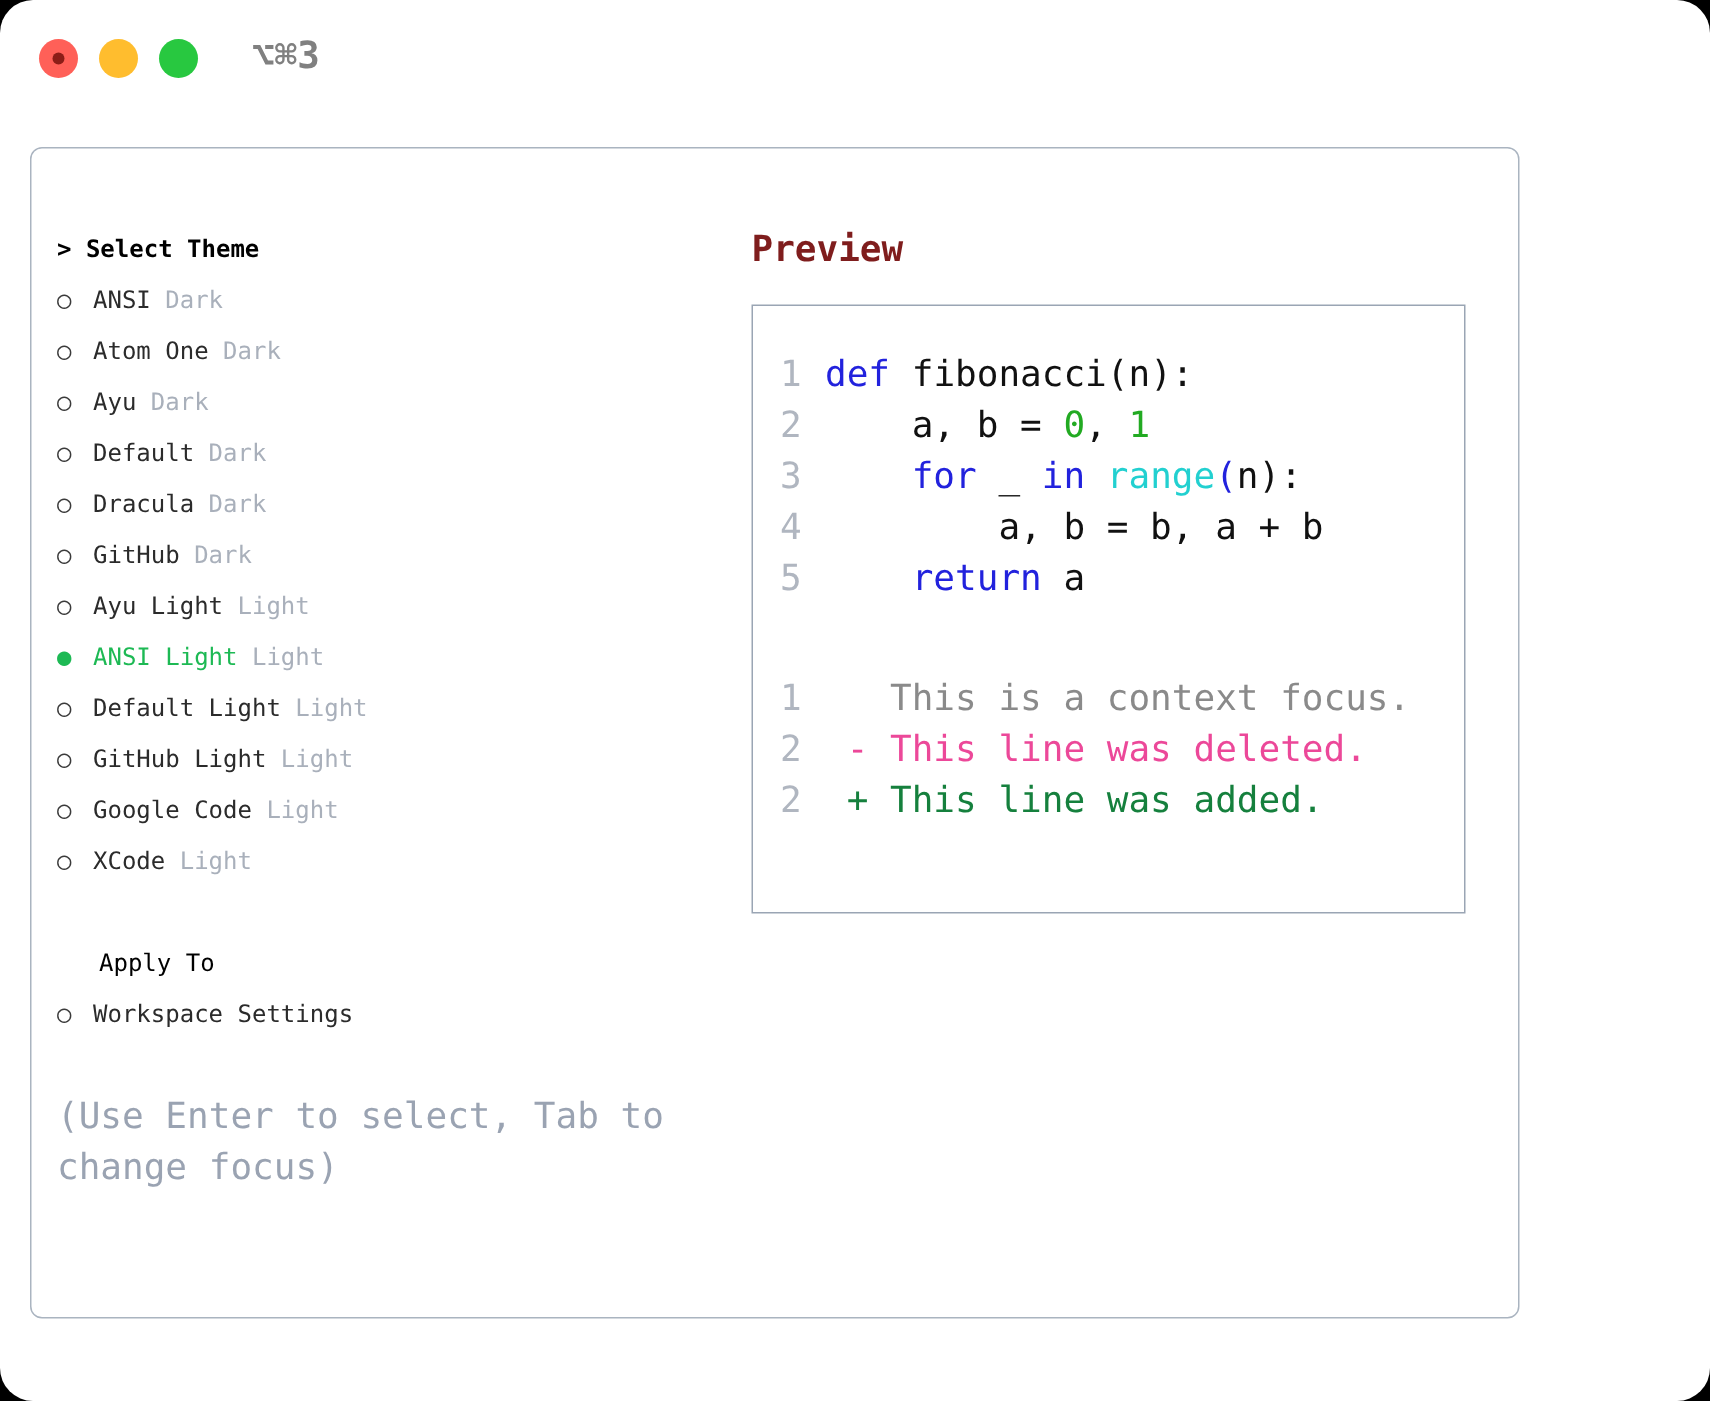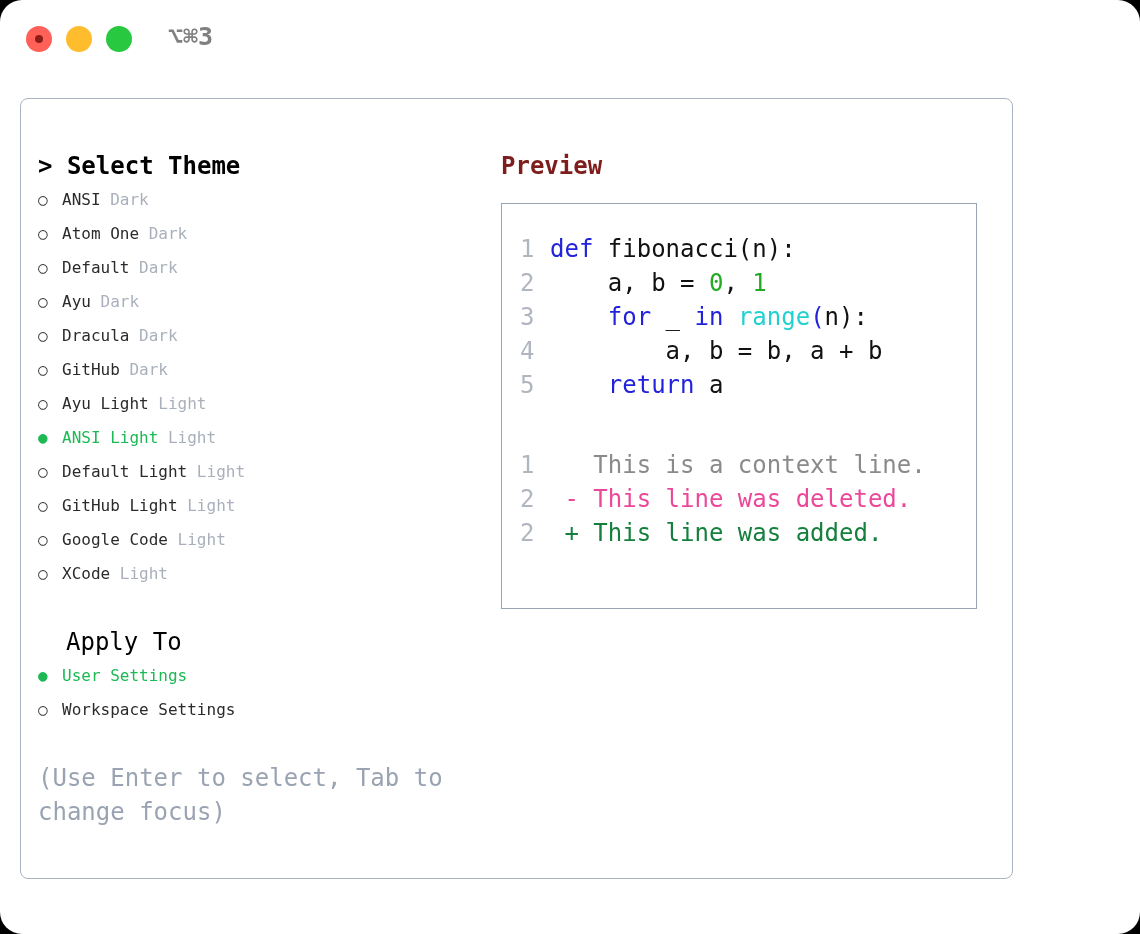--- a/index.html
+++ b/index.html
@@ -80,21 +80,21 @@
   }
 
   
   #left-col {
     position: absolute;
     left: 17px;
     top: 50px;
     width: 440px;
   }
   .section-head {
-    font-size: 24px;
+    font-size: 16px;
     color: #000000;
     white-space: pre;
     height: 34px;
     line-height: 34px;
   }
   .section-head.bold { font-weight: bold; }
 
   .opt-row {
     height: 34px;
     line-height: 34px;
@@ -195,53 +195,52 @@
     <div id="shortcut">⌥⌘3</div>
   </div>
 
   <div id="panel">
 
     <div id="left-col">
       <div class="section-head bold">&gt; Select Theme</div>
       <div id="theme-list">
           <div class="opt-row"><span class="bullet">○</span><span class="opt-label">ANSI</span><span class="opt-kind"> Dark</span></div>
           <div class="opt-row"><span class="bullet">○</span><span class="opt-label">Atom One</span><span class="opt-kind"> Dark</span></div>
+          <div class="opt-row"><span class="bullet">○</span><span class="opt-label">Ayu</span><span class="opt-kind"> Dark</span></div>
           <div class="opt-row"><span class="bullet">○</span><span class="opt-label">Default</span><span class="opt-kind"> Dark</span></div>
-          <div class="opt-row"><span class="bullet">○</span><span class="opt-label">Ayu</span><span class="opt-kind"> Dark</span></div>
           <div class="opt-row"><span class="bullet">○</span><span class="opt-label">Dracula</span><span class="opt-kind"> Dark</span></div>
           <div class="opt-row"><span class="bullet">○</span><span class="opt-label">GitHub</span><span class="opt-kind"> Dark</span></div>
           <div class="opt-row"><span class="bullet">○</span><span class="opt-label">Ayu Light</span><span class="opt-kind"> Light</span></div>
           <div class="opt-row selected"><span class="bullet">●</span><span class="opt-label">ANSI Light</span><span class="opt-kind"> Light</span></div>
           <div class="opt-row"><span class="bullet">○</span><span class="opt-label">Default Light</span><span class="opt-kind"> Light</span></div>
           <div class="opt-row"><span class="bullet">○</span><span class="opt-label">GitHub Light</span><span class="opt-kind"> Light</span></div>
           <div class="opt-row"><span class="bullet">○</span><span class="opt-label">Google Code</span><span class="opt-kind"> Light</span></div>
           <div class="opt-row"><span class="bullet">○</span><span class="opt-label">XCode</span><span class="opt-kind"> Light</span></div>
         </div>
 
       <div class="section-head" id="apply-head">Apply To</div>
       <div id="apply-list">
-          <div class="opt-row selected"><span class="bullet">●</span><span class="opt-label">User Settings</span></div>
           <div class="opt-row"><span class="bullet">○</span><span class="opt-label">Workspace Settings</span></div>
         </div>
 
       <div id="help-text">(Use Enter to select, Tab to change focus)</div>
     </div>
 
     <div id="right-col">
       <div id="preview-head">Preview</div>
       <div id="preview-box">
         <div id="code-area">
             <div class="code-line"><span class="lineno">1</span><span class="kw">def</span><span class="id"> fibonacci</span><span class="op">(n):</span></div>
             <div class="code-line"><span class="lineno">2</span><span class="id">    a, b = </span><span class="num">0</span><span class="id">, </span><span class="num">1</span></div>
             <div class="code-line"><span class="lineno">3</span><span class="id">    </span><span class="kw">for</span><span class="id"> _ </span><span class="kw">in</span><span class="id"> </span><span class="fn">range</span><span class="kw">(</span><span class="id">n):</span></div>
             <div class="code-line"><span class="lineno">4</span><span class="id">        a, b = b, a + b</span></div>
             <div class="code-line"><span class="lineno">5</span><span class="id">    </span><span class="kw">return</span><span class="id"> a</span></div>
           </div>
         <div id="diff-area">
-            <div class="code-line"><span class="lineno">1</span><span class="diff-ctx">   This is a context line.</span></div>
+            <div class="code-line"><span class="lineno">1</span><span class="diff-ctx">   This is a context focus.</span></div>
             <div class="code-line"><span class="lineno">2</span><span class="diff-del"> - This line was deleted.</span></div>
             <div class="code-line"><span class="lineno">2</span><span class="diff-add"> + This line was added.</span></div>
           </div>
       </div>
     </div>
 
   </div>
 </div>
 
 </body></html>

